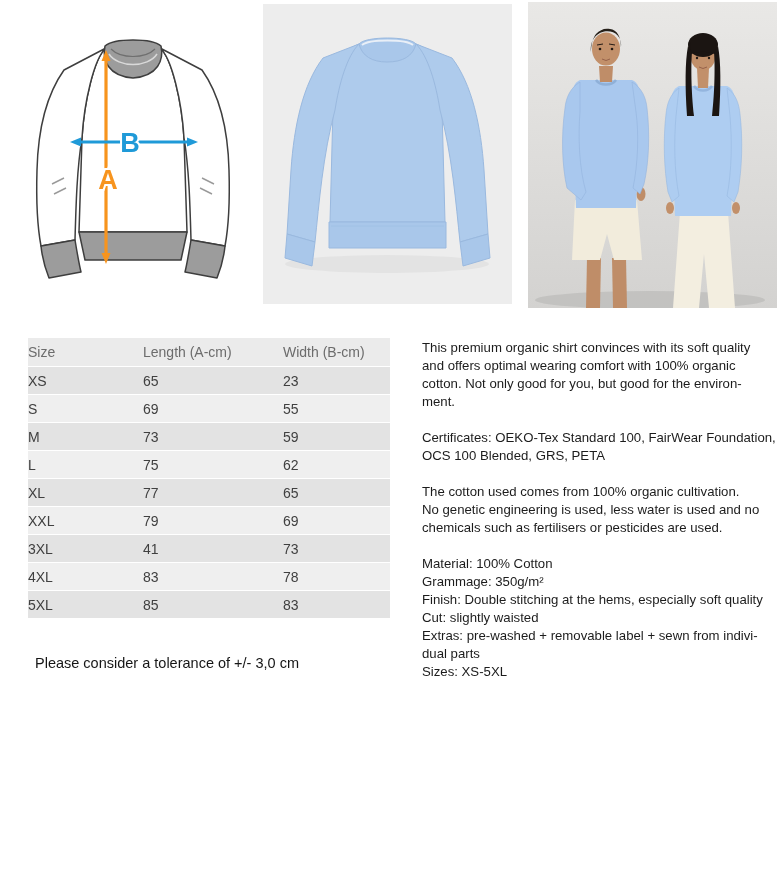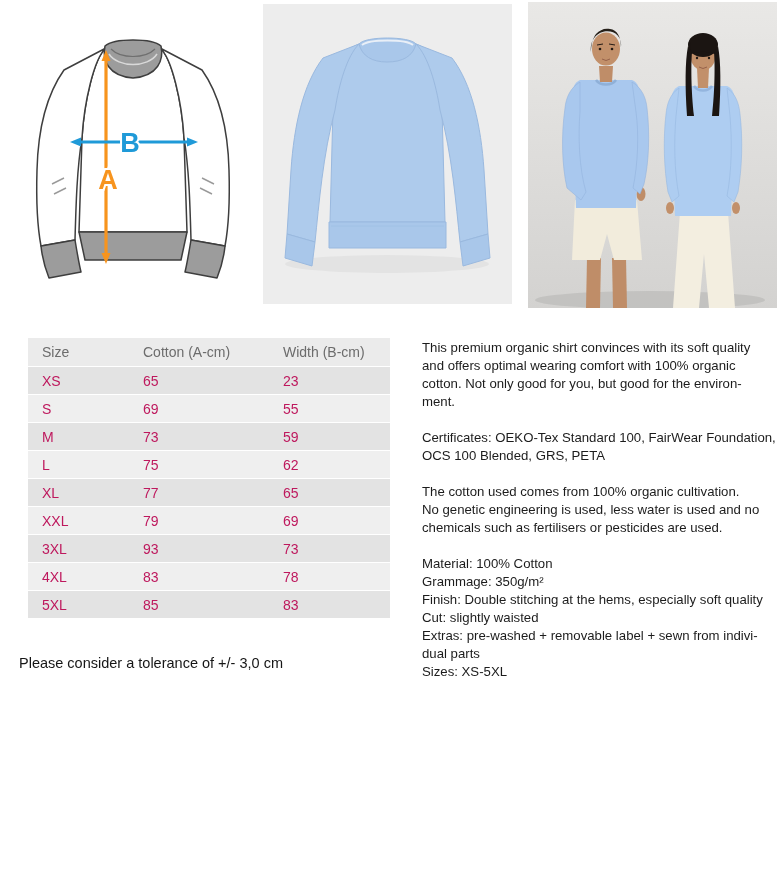--- a/index.html
+++ b/index.html
@@ -9,25 +9,25 @@
   
   .diagram-panel{position:absolute;left:18px;top:8px;width:230px;height:295px;}
   .flat-panel{position:absolute;left:263px;top:4px;width:249px;height:300px;}
   .models-panel{position:absolute;left:528px;top:2px;width:249px;height:306px;}
 
   
   .size-table{position:absolute;left:28px;top:338px;width:362px;display:flex;flex-direction:column;gap:1px;background:#fff;}
   .t-row{display:grid;grid-template-columns:115px 140px 1fr;align-items:center;height:27px;background:#e3e3e3;}
   .t-row.alt{background:#efefef;}
   .t-row.head{background:#ebebeb;height:28px;}
-  .t-cell{font-size:14px;color:#be185d;}
+  .t-cell{font-size:14px;color:#404040;}
   .t-row.head .t-cell{color:#6c6c6c;}
-  .t-cell:first-child{padding-left:14px;}
-
-  .tolerance{position:absolute;left:19px;top:655px;font-size:14.5px;color:#161616;}
+  .t-cell:first-child{}
+
+  .tolerance{position:absolute;left:35px;top:655px;font-size:14.5px;color:#161616;}
 
   
   .description{position:absolute;left:410px;top:339px;width:368px;color:#1c1c1c;margin-left:12px;}
   .para{white-space:pre-line;font-size:13.2px;line-height:18px;margin:0 0 18px 0;}
 
   svg text.meas{font-family:"Liberation Sans",sans-serif;font-weight:bold;font-size:27px;
        paint-order:stroke;stroke:#ffffff;stroke-width:4px;text-anchor:middle;}
 </style>
 </head>
 <body>
@@ -143,21 +143,21 @@
         <circle cx="169" cy="56" r="1.2" fill="#231a14"></circle>
           <circle cx="181" cy="56" r="1.2" fill="#231a14"></circle>
         <path d="M 171,65 Q 175,68 179,65" stroke="#96624a" stroke-width="1" fill="none"></path>
       </g>
     </svg>
   </div>
 
   <div class="size-table">
     <div class="t-row head">
       <div class="t-cell">Size</div>
-      <div class="t-cell">Cotton (A-cm)</div>
+      <div class="t-cell">Length (A-cm)</div>
       <div class="t-cell">Width (B-cm)</div>
     </div>
     <div class="t-row">
       <div class="t-cell">XS</div>
       <div class="t-cell">65</div>
       <div class="t-cell">23</div>
     </div>
     <div class="t-row alt">
       <div class="t-cell">S</div>
       <div class="t-cell">69</div>
@@ -178,21 +178,21 @@
       <div class="t-cell">77</div>
       <div class="t-cell">65</div>
     </div>
     <div class="t-row alt">
       <div class="t-cell">XXL</div>
       <div class="t-cell">79</div>
       <div class="t-cell">69</div>
     </div>
     <div class="t-row">
       <div class="t-cell">3XL</div>
-      <div class="t-cell">93</div>
+      <div class="t-cell">41</div>
       <div class="t-cell">73</div>
     </div>
     <div class="t-row alt">
       <div class="t-cell">4XL</div>
       <div class="t-cell">83</div>
       <div class="t-cell">78</div>
     </div>
     <div class="t-row">
       <div class="t-cell">5XL</div>
       <div class="t-cell">85</div>

